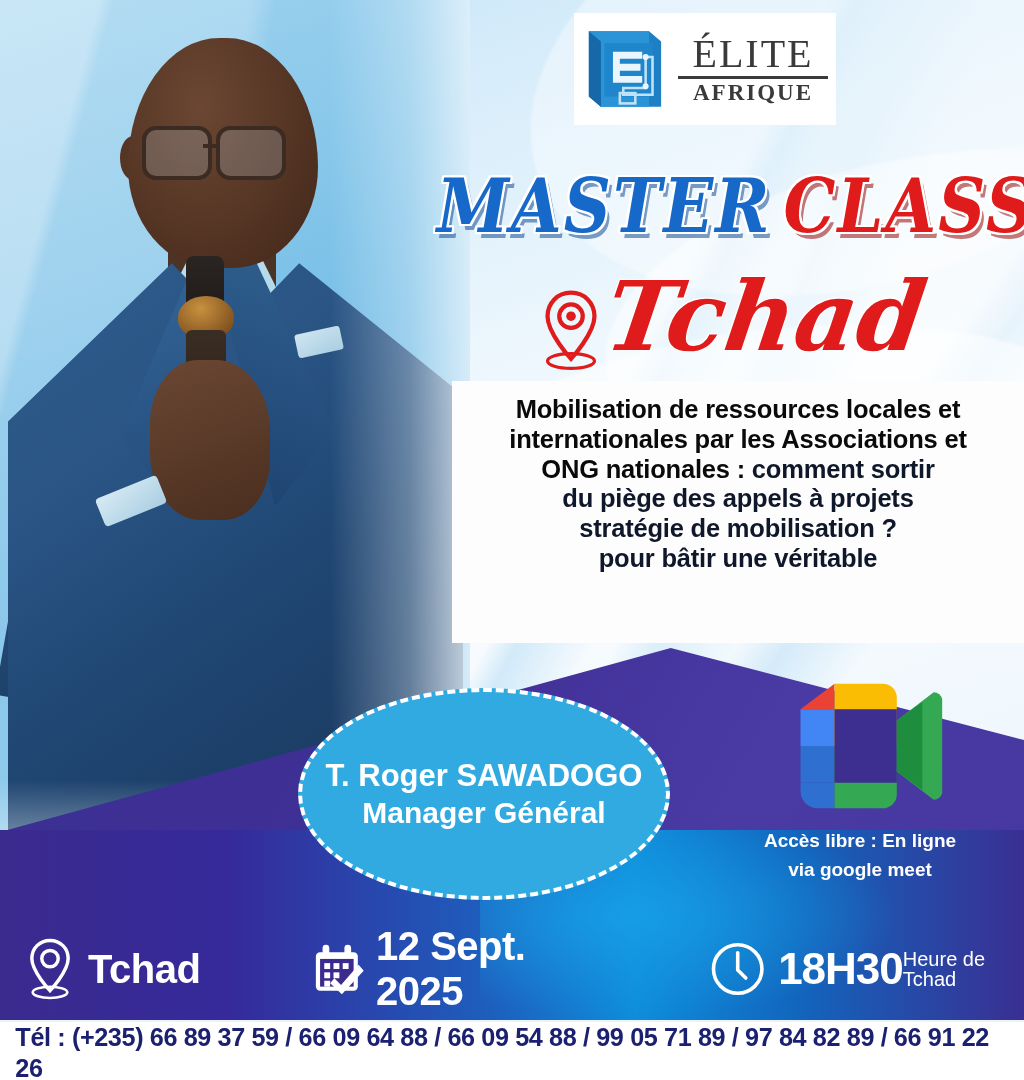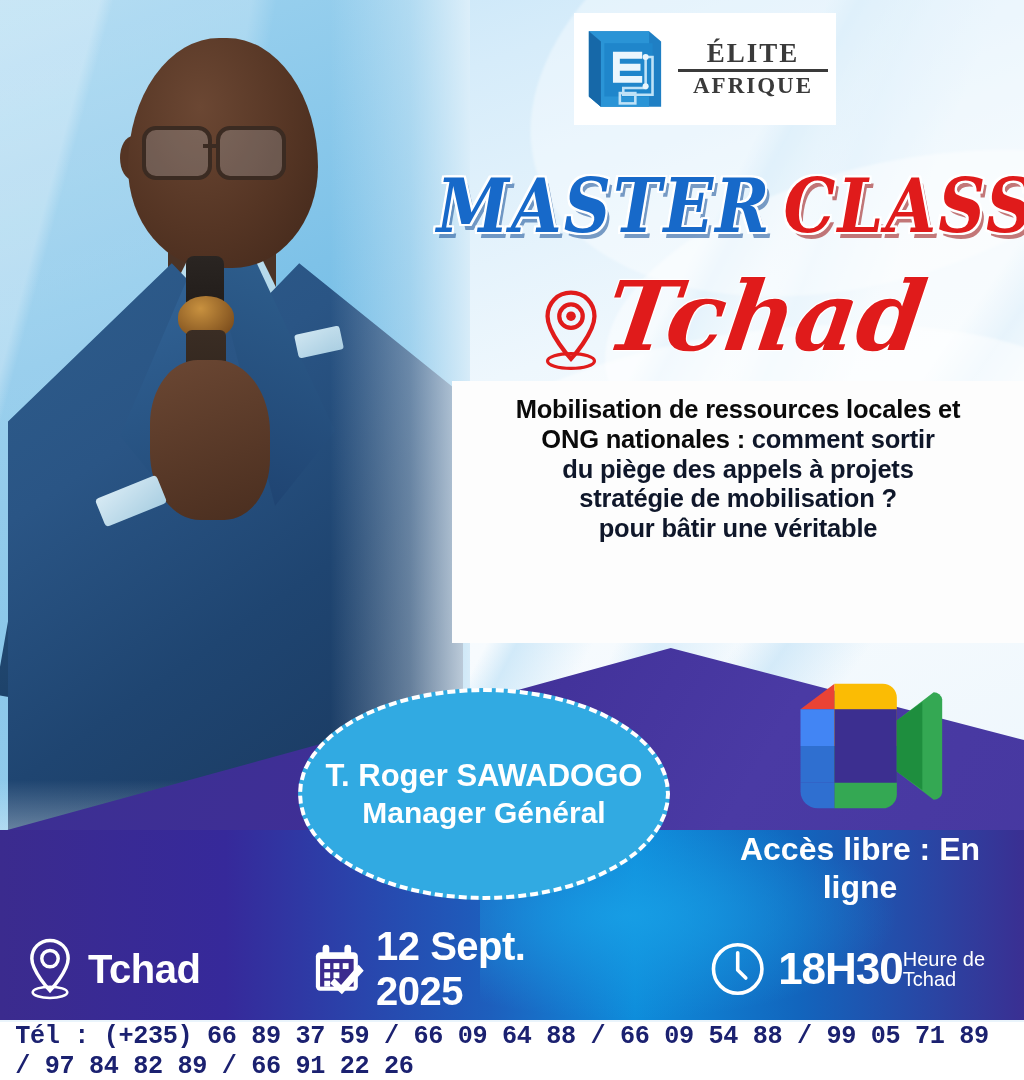--- a/index.html
+++ b/index.html
@@ -134,22 +134,22 @@
 
   
   .logo-box{
     position:absolute;left:574px;top:13px;width:262px;height:112px;
     background:#fff;display:flex;align-items:center;gap:10px;padding:0 8px;
     box-sizing:border-box;
   }
   .logo-mark{width:86px;height:88px;flex:0 0 auto;}
   .logo-text{display:flex;flex-direction:column;align-items:center;flex:1;}
   .logo-elite{
-    font-family:"Liberation Serif", serif;font-weight:bold;
-    font-size:27px;letter-spacing:2px;color:#3a3a3a;line-height:.95;
+    font-family:"Liberation Serif", serif;font-weight:normal;
+    font-size:40px;letter-spacing:2px;color:#3a3a3a;line-height:.95;
   }
   .logo-rule{width:100%;height:3px;background:#3a3a3a;margin:3px 0 2px;}
   .logo-afrique{
     font-family:"Liberation Serif", serif;font-weight:bold;
     font-size:23px;letter-spacing:2px;color:#3a3a3a;line-height:1;
   }
 
   
   .mc-row{
     position:absolute;left:440px;top:158px;width:584px;
@@ -233,40 +233,40 @@
     color:#fff;
   }
   .speaker .nm{font-size:31px;font-weight:bold;line-height:1.18;}
   .speaker .rl{font-size:30px;font-weight:bold;line-height:1.18;}
 
   
   .meet{
     position:absolute;left:700px;top:672px;width:320px;text-align:center;color:#fff;
   }
   .meet-logo{width:170px;height:148px;}
-  .meet-cap{font-size:32px;font-weight:bold;line-height:1.2;margin-top:6px;}
+  .meet-cap{font-size:19px;font-weight:bold;line-height:1.2;margin-top:6px;}
 
   
   .infostrip{
     position:absolute;left:0;top:925px;width:1024px;height:88px;
     display:flex;align-items:center;color:#fff;
   }
   .info-item{display:flex;align-items:center;gap:12px;}
   .i-place{margin-left:24px;}
   .i-date{margin-left:110px;}
   .i-time{margin-left:104px;}
   .info-label{font-size:40px;font-weight:bold;letter-spacing:-.5px;}
   .time-stack{display:flex;line-height:1;}
   .time-main{font-size:44px;font-weight:bold;letter-spacing:-1px;}
   .time-sub{font-size:20px;font-weight:normal;margin-top:2px;}
 
   
   .phones{
     position:absolute;left:0;top:1022px;width:1024px;height:58px;
-    background:#fff;display:flex;align-items:center;justify-content:center;font-family:Liberation Mono, monospace;
+    background:#fff;display:flex;align-items:flex-start;justify-content:center;
   }
   .phones span{
     color:#1b2170;font-size:26px;font-weight:bold;letter-spacing:-.4px;
     transform:scaleX(.97);
   }
 </style>
 </head>
 <body>
 
 <div class="poster">
@@ -328,20 +328,21 @@
       <ellipse cx="30" cy="70" rx="22" ry="7" fill="none" stroke="#e01b1b" stroke-width="3"></ellipse>
       <path d="M30 6 C17 6 8 16 8 28 C8 44 30 68 30 68 C30 68 52 44 52 28 C52 16 43 6 30 6 Z" fill="none" stroke="#e01b1b" stroke-width="4"></path>
       <circle cx="30" cy="28" r="11" fill="none" stroke="#e01b1b" stroke-width="4"></circle>
       <circle cx="30" cy="28" r="4.5" fill="#e01b1b"></circle>
     </svg>
     <span class="tchad-word">Tchad</span>
   </div>
 
   <div class="topic">
     <p class="blk">Mobilisation de ressources locales et</p>
+    <p class="blk">internationales par les Associations et</p>
     <p><span class="blk">ONG nationales :</span> <span class="blu">comment sortir</span></p>
     <p class="blu">du piège des appels à projets</p>
     <p class="blu">stratégie de mobilisation ?</p>
     <p class="blu">pour bâtir une véritable</p>
   </div>
 
   <div class="mountain"></div>
   <div class="bottombar"></div>
   <div class="bottombar-glow"></div>
 
@@ -357,20 +358,21 @@
       <path d="M18 52 L42 52 L42 78 L18 78 Z" fill="#2f6fd0"></path>
       <path d="M18 78 L42 78 L42 96 L30 96 A12 12 0 0 1 18 84 Z" fill="#2f6fd0"></path>
       <path d="M42 8 L76 8 A10 10 0 0 1 86 18 L86 26 L42 26 Z" fill="#fbbc04"></path>
       <path d="M42 26 L86 26 L86 52 L42 52 Z" fill="#fbbc04"></path>
       <path d="M42 52 L86 52 L86 86 A10 10 0 0 1 76 96 L42 96 Z" fill="#34a853"></path>
       <path d="M42 26 L86 26 L86 78 L42 78 Z" fill="#3c2f90"></path>
       <path d="M86 34 L112 14 A6 6 0 0 1 118 19 L118 85 A6 6 0 0 1 112 90 L86 70 Z" fill="#34a853"></path>
       <path d="M86 34 L104 21 L104 83 L86 70 Z" fill="#1e8e3e"></path>
     </svg>
     <div class="meet-cap">Accès libre : En ligne</div>
+    <div class="meet-cap">via google meet</div>
   </div>
 
   <div class="infostrip">
 
     <div class="info-item i-place">
       <svg width="52" height="64" viewBox="0 0 60 74">
         <ellipse cx="30" cy="64" rx="20" ry="6.5" fill="none" stroke="#fff" stroke-width="3"></ellipse>
         <path d="M30 4 C18 4 9 13 9 25 C9 40 30 62 30 62 C30 62 51 40 51 25 C51 13 42 4 30 4 Z" fill="none" stroke="#fff" stroke-width="4"></path>
         <circle cx="30" cy="25" r="9.5" fill="none" stroke="#fff" stroke-width="4"></circle>
       </svg>

